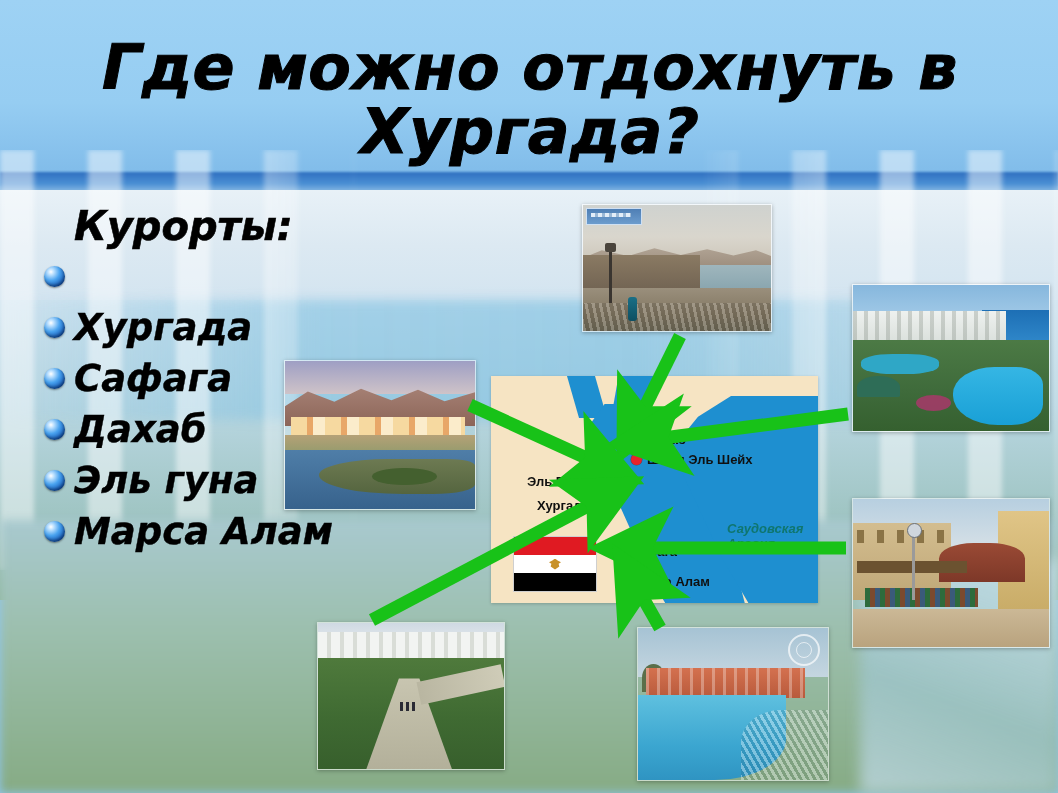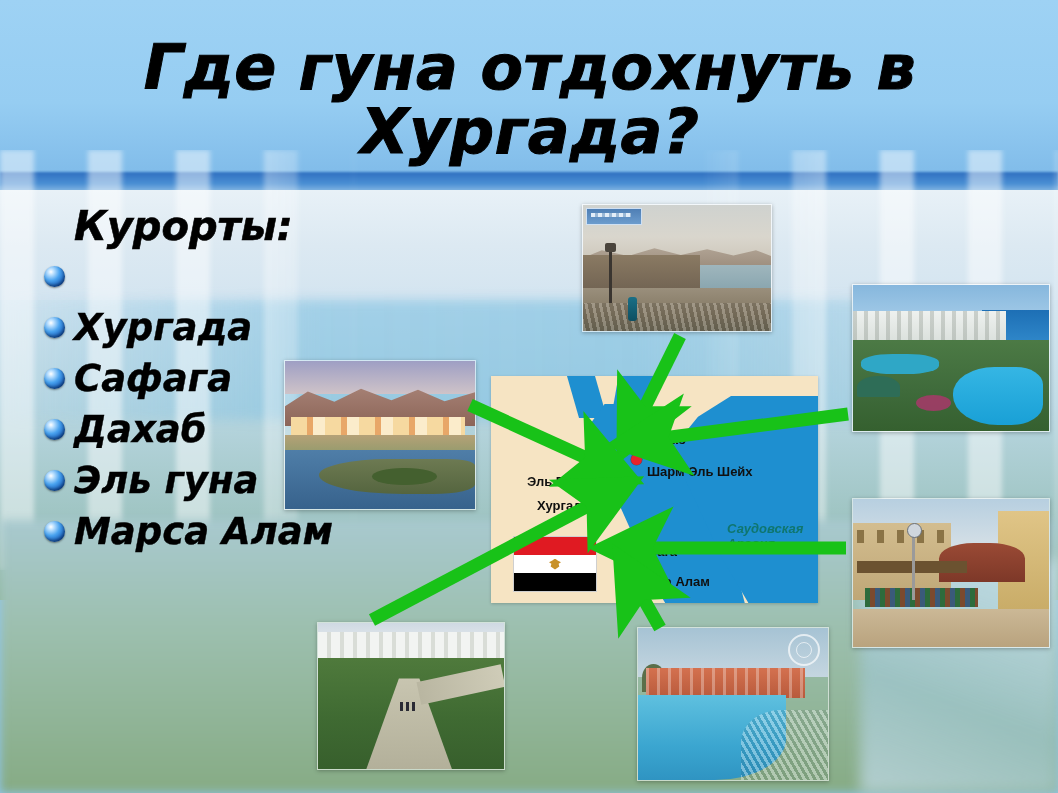--- a/index.html
+++ b/index.html
@@ -312,21 +312,21 @@
     <div class="bg-sea"></div>
     <div class="bg-beach"></div>
     <div class="bg-mid"></div>
     <div class="bg-pool"></div>
     <div class="bg-cols"></div>
     <div class="bg-foliage"></div>
     <div class="bg-rightblur"></div>
   </div>
 
   <div id="title" class="nosel">
-    <span>Где гуна отдохнуть в</span>
+    <span>Где можно отдохнуть в</span>
     <span class="l2">Хургада?</span>
   </div>
 
   <div id="resort-block" class="nosel">
     <div class="list-head">Курорты:</div>
 
     <div class="bullet-row">
       <span class="sphere"></span>
     </div>
     <div class="bullet-row">
@@ -432,21 +432,21 @@
     <div class="sea-shape" id="sea-right"></div>
 
     <div class="city-dot" style="left:140px;top:58px;"></div>
     <div class="city-dot" style="left:140px;top:78px;"></div>
     <div class="city-dot" style="left:106px;top:100px;"></div>
     <div class="city-dot" style="left:112px;top:124px;"></div>
     <div class="city-dot" style="left:124px;top:180px;"></div>
     <div class="city-dot" style="left:126px;top:208px;"></div>
 
     <div class="map-label" style="left:156px;top:56px;">Дахаб</div>
-    <div class="map-label" style="left:156px;top:88px;">Шарм Эль Шейх</div>
+    <div class="map-label" style="left:156px;top:76px;">Шарм Эль Шейх</div>
     <div class="map-label" style="left:36px;top:98px;">Эль Гуна</div>
     <div class="map-label" style="left:46px;top:122px;">Хургада</div>
     <div class="map-label" style="left:138px;top:168px;">Сафага</div>
     <div class="map-label" style="left:140px;top:198px;">Марса Алам</div>
 
     <div class="map-label country" style="left:236px;top:146px;">
       <span>Саудовская</span><br>
       <span>Аравия</span>
     </div>
 

